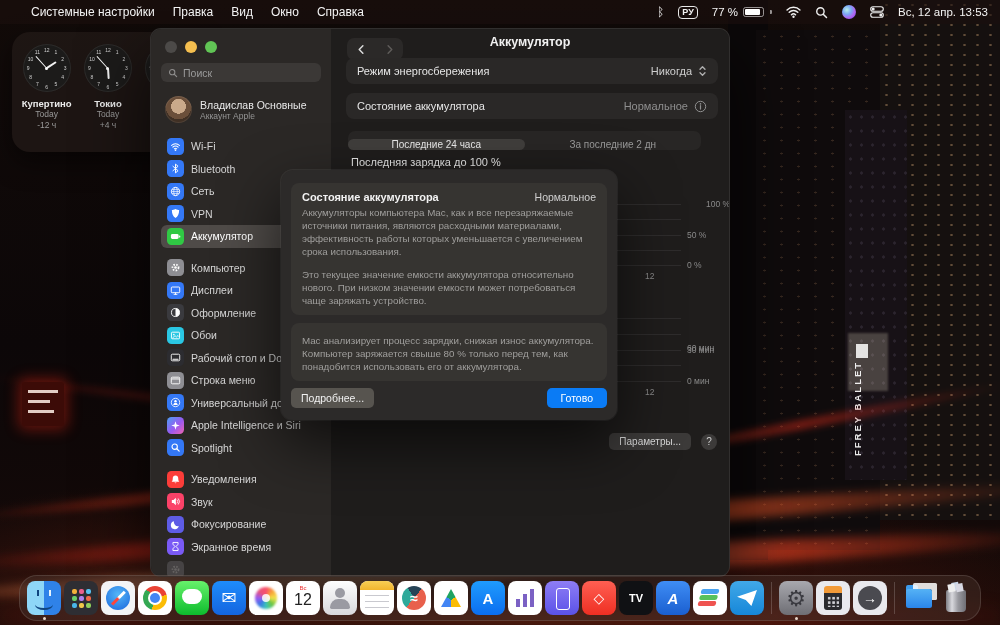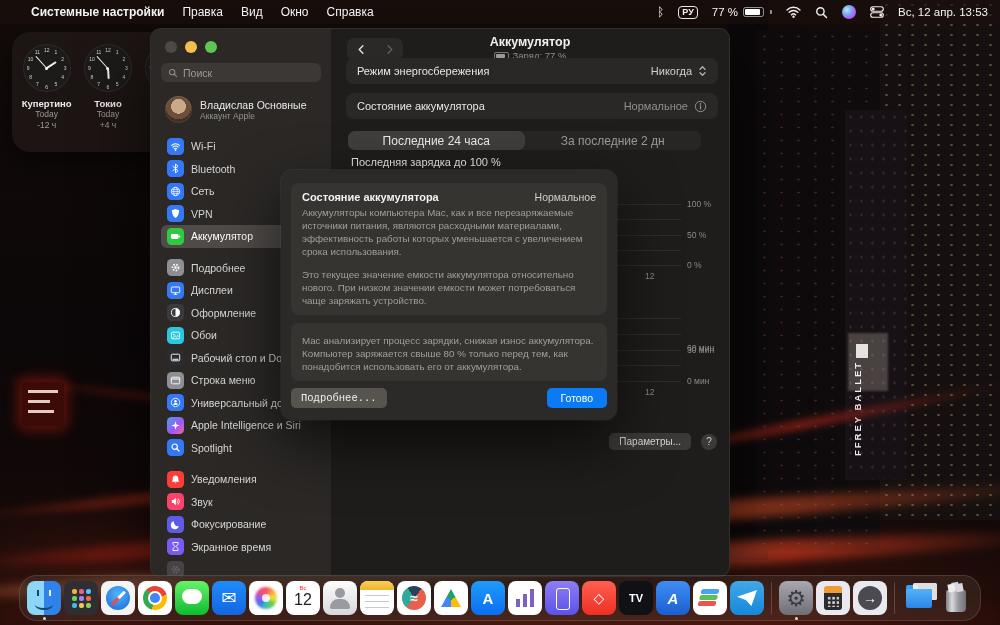--- a/index.html
+++ b/index.html
@@ -40,21 +40,21 @@
   .neon{position:absolute;left:22px;top:382px;width:42px;height:44px;background:#3c0b07;border-radius:3px;
       box-shadow:0 0 14px 4px rgba(255,40,20,.35);}
   .neon i{position:absolute;left:6px;width:30px;height:3px;background:rgba(255,240,230,.85);filter:blur(.6px);display:block;}
   .neon i:nth-child(1){top:8px}.neon i:nth-child(2){top:18px;width:22px}.neon i:nth-child(3){top:28px;width:26px}
 
   
   #menubar{position:absolute;left:0;top:0;width:1000px;height:24px;z-index:60;display:flex;align-items:center;
       background:rgba(28,16,14,.58);color:#f3f3f3;font-size:12px;padding:0 12px;}
   #menubar .apple{font-size:13px;margin:0 6px 2px 4px;}
   .menu-item{padding:0 9px;cursor:default;}
-  .menu-item.bold{font-weight:bold;}
+  .menu-item.bold{font-weight:normal;}
   #mb-right{margin-left:auto;display:flex;align-items:center;gap:14px;}
   .mb-ico{display:inline-flex;align-items:center;color:#eee;}
   .bt-rune{font-family:"DejaVu Sans",sans-serif;font-size:12px;}
   .input-badge{border:1.4px solid #e8e8e8;border-radius:4px;font-size:9px;font-weight:bold;padding:1px 3px;line-height:1;}
   .batt-wrap{display:flex;align-items:center;gap:5px;font-size:11.5px;}
   .batt-body{position:relative;width:21px;height:10px;border:1px solid rgba(255,255,255,.55);border-radius:2.5px;}
   .batt-fill{position:absolute;left:1px;top:1px;bottom:1px;width:77%;background:#fff;border-radius:1px;}
   .batt-nub{width:2px;height:4px;background:rgba(255,255,255,.55);border-radius:0 1px 1px 0;margin-left:1px;}
   .siri-orb{width:14px;height:14px;border-radius:50%;
       background:radial-gradient(circle at 35% 35%, #b8f0e8 0%, #7aa7f5 35%, #b45ff0 65%, #2b4ff0 100%);}
@@ -109,21 +109,21 @@
   .pane-title{position:absolute;left:0;right:0;top:6px;text-align:center;font-size:12.5px;font-weight:bold;color:#f0f0f0;}
   .pane-sub{position:absolute;left:0;right:0;top:21px;text-align:center;font-size:9.5px;color:#8f8f8f;display:flex;justify-content:center;align-items:center;gap:4px;}
   .mini-batt{position:relative;width:15px;height:8px;border:1px solid rgba(255,255,255,.4);border-radius:2px;display:inline-block;}
   .mini-batt i{position:absolute;left:1px;top:1px;bottom:1px;width:70%;background:#9a9a9a;display:block;border-radius:1px;}
   .row-card{position:absolute;left:15px;width:372px;height:26px;background:#2a2827;border-radius:8px;
       display:flex;align-items:center;padding:0 11px;font-size:11px;color:#e6e6e6;}
   .row-card .val{margin-left:auto;color:#cfcfcf;display:flex;align-items:center;gap:6px;}
   .row-card .val.dim{color:#8f8f8f;}
   .stepper svg{width:9px;height:14px;display:block;}
   .info-ic svg{width:13px;height:13px;display:block;}
-  .seg{position:absolute;left:17px;top:102px;width:353px;height:19px;background:#282625;border-radius:7px;display:flex;font-size:12px;}
+  .seg{position:absolute;left:17px;top:102px;width:353px;height:19px;background:#282625;border-radius:7px;display:flex;font-size:10px;align-items:flex-end;}
   .seg div{flex:1;display:flex;align-items:center;justify-content:center;border-radius:7px;color:#999;}
   .seg .on{background:#403e3c;color:#e8e8e8;}
   .chart-title{position:absolute;left:20px;top:127px;font-size:11px;color:#e3e3e3;}
   .chart{position:absolute;left:17px;width:333px;}
   .gline{position:absolute;left:0;right:0;height:1px;background:rgba(255,255,255,.07);}
   .ytick{position:absolute;left:339px;transform:translateY(-50%);font-size:8.5px;color:#8a8a8a;white-space:nowrap;}
   .xtick{position:absolute;left:297px;top:calc(100% + 6px);font-size:8.5px;color:#8a8a8a;}
   .params-row{position:absolute;right:12px;top:404px;display:flex;align-items:center;gap:10px;}
   .btn-ghost{background:#3c3a39;border:none;border-radius:5px;color:#d8d8d8;font-size:10px;padding:3px 10px;font-family:inherit;}
   .help-circ{width:16px;height:16px;border-radius:50%;background:#3c3a39;color:#cfcfcf;font-size:10px;
@@ -137,21 +137,21 @@
   .dlg-card + .dlg-card{margin-top:8px;}
   .dlg-sec + .dlg-sec{margin-top:10px;}
   .dlg-head{display:flex;align-items:center;}
   .dlg-title{font-size:11px;font-weight:bold;color:#f2f2f2;}
   .dlg-val{margin-left:auto;font-size:10.5px;color:#cfcfcf;}
   .dlg-body{margin-top:3px;font-size:9.8px;line-height:13px;color:#a09f9d;max-width:302px;}
   .toggle{margin-left:auto;width:33px;height:19px;border-radius:10px;background:#0a82ff;position:relative;}
   .toggle i{position:absolute;top:1.5px;right:1.5px;width:16px;height:16px;border-radius:50%;background:#fff;display:block;
       box-shadow:0 1px 2px rgba(0,0,0,.4);}
   .dlg-footer{margin-top:auto;display:flex;align-items:center;}
-  .btn-details{background:#57544f;border:none;border-radius:5px;color:#f0f0f0;font-size:10.5px;padding:4px 10px;font-family:Liberation Mono, monospace;}
+  .btn-details{background:#57544f;border:none;border-radius:5px;color:#f0f0f0;font-size:10.5px;padding:4px 10px;font-family:Liberation Sans, sans-serif;}
   .btn-done{margin-left:auto;background:#0a7bf5;border:none;border-radius:5px;color:#fff;font-size:10.5px;padding:4px 14px;font-family:inherit;}
 
   
   #dock{position:absolute;left:50%;bottom:4px;transform:translateX(-50%);z-index:50;height:46px;
       background:rgba(70,50,45,.45);border:1px solid rgba(255,255,255,.12);border-radius:18px;
       display:flex;align-items:center;gap:3px;padding:0 7px;}
   .dock-sep{width:1px;height:32px;background:rgba(255,255,255,.18);margin:0 4px;}
   .dock-item{position:relative;width:34px;height:34px;border-radius:8px;flex:0 0 auto;}
   .run-dot{position:absolute;left:50%;bottom:-5px;width:3px;height:3px;margin-left:-1.5px;border-radius:50%;background:#e8d8cc;}
   .dock-item[data-letter]::after{content:attr(data-letter);position:absolute;inset:0;display:flex;align-items:center;justify-content:center;
@@ -439,21 +439,21 @@
             </span>
             <span class="sb-label">Аккумулятор</span>
           </div>
           <div class="sb-item gap">
             <span class="sb-ico" style="background: rgb(142, 142, 147);">
               <svg viewBox="0 0 12 12">
                 <circle cx="6" cy="6" r="3.3" fill="none" stroke="#fff" stroke-width="1.9" stroke-dasharray="1.7 1.5"></circle>
                 <circle cx="6" cy="6" r="1.4" fill="#fff"></circle>
               </svg>
             </span>
-            <span class="sb-label">Подробнее</span>
+            <span class="sb-label">Компьютер</span>
           </div>
           <div class="sb-item">
             <span class="sb-ico" style="background: rgb(52, 120, 246);">
               <svg viewBox="0 0 12 12">
                 <rect x="1.4" y="2.2" width="9.2" height="6.2" rx="1" fill="none" stroke="#fff" stroke-width="1"></rect>
                 <path d="M4.4 10.2h3.2M6 8.6v1.6" stroke="#fff" stroke-width="1" stroke-linecap="round"></path>
               </svg>
             </span>
             <span class="sb-label">Дисплеи</span>
           </div>
@@ -570,26 +570,20 @@
     <div id="pane">
       <div class="nav-caps">
         <svg viewBox="0 0 12 12">
             <path d="M7.5 2 3.5 6 7.5 10" fill="none" stroke="#ddd" stroke-width="1.6" stroke-linecap="round" stroke-linejoin="round"></path>
           </svg>
         <svg viewBox="0 0 12 12">
             <path d="M4.5 2 8.5 6 4.5 10" fill="none" stroke="#5f5c5a" stroke-width="1.6" stroke-linecap="round" stroke-linejoin="round"></path>
           </svg>
       </div>
       <div class="pane-title">Аккумулятор</div>
-      <div class="pane-sub">
-        <span class="mini-batt">
-            <i></i>
-          </span>
-        <span>Заряд: 77 %</span>
-      </div>
 
       <div class="row-card" style="top:29px;">
         <span>Режим энергосбережения</span>
         <span class="val">
           <span>Никогда</span>
           <span class="stepper">
             <svg viewBox="0 0 8 12">
                 <path d="M1.8 4.4 4 2.2 6.2 4.4M1.8 7.6 4 9.8 6.2 7.6" fill="none" stroke="#b0b0b0" stroke-width="1.2" stroke-linecap="round" stroke-linejoin="round"></path>
               </svg>
           </span>
@@ -610,21 +604,21 @@
       </div>
 
       <div class="seg">
         <div class="on">Последние 24 часа</div>
         <div>За последние 2 дн</div>
       </div>
       <div class="chart-title">Последняя зарядка до 100 %</div>
 
       <div class="chart" id="chart1" style="top:175px;height:61px;">
           <div class="gline" style="top: 0%;"></div>
-          <span class="ytick" style="top: 0%;">100 %</span>
+          <span class="ytick" style="top: 0%; margin-left: 19px;">100 %</span>
           <div class="gline" style="top: 25%;"></div>
           <div class="gline" style="top: 50%;"></div>
           <span class="ytick" style="top: 50%;">50 %</span>
           <div class="gline" style="top: 75%;"></div>
           <div class="gline" style="top: 100%;"></div>
           <span class="ytick" style="top: 100%;">0 %</span>
           <span class="xtick">12</span>
         </div>
       <div class="chart" id="chart2" style="top:289px;height:63px;">
           <div class="gline" style="top: 0%;"></div>

